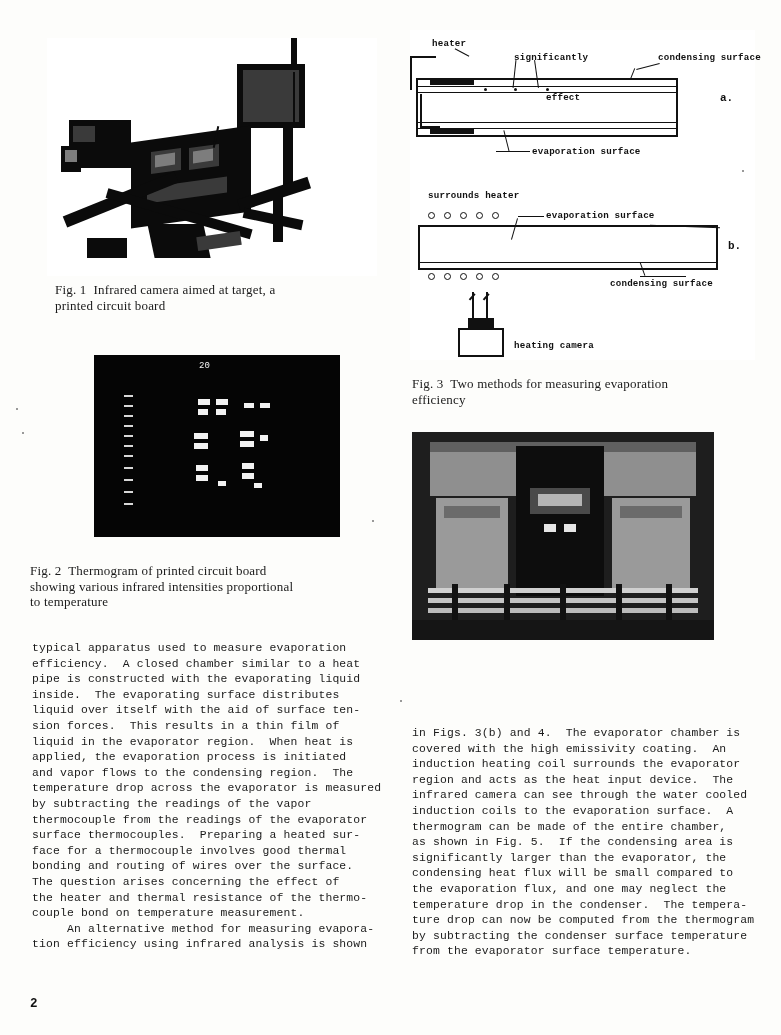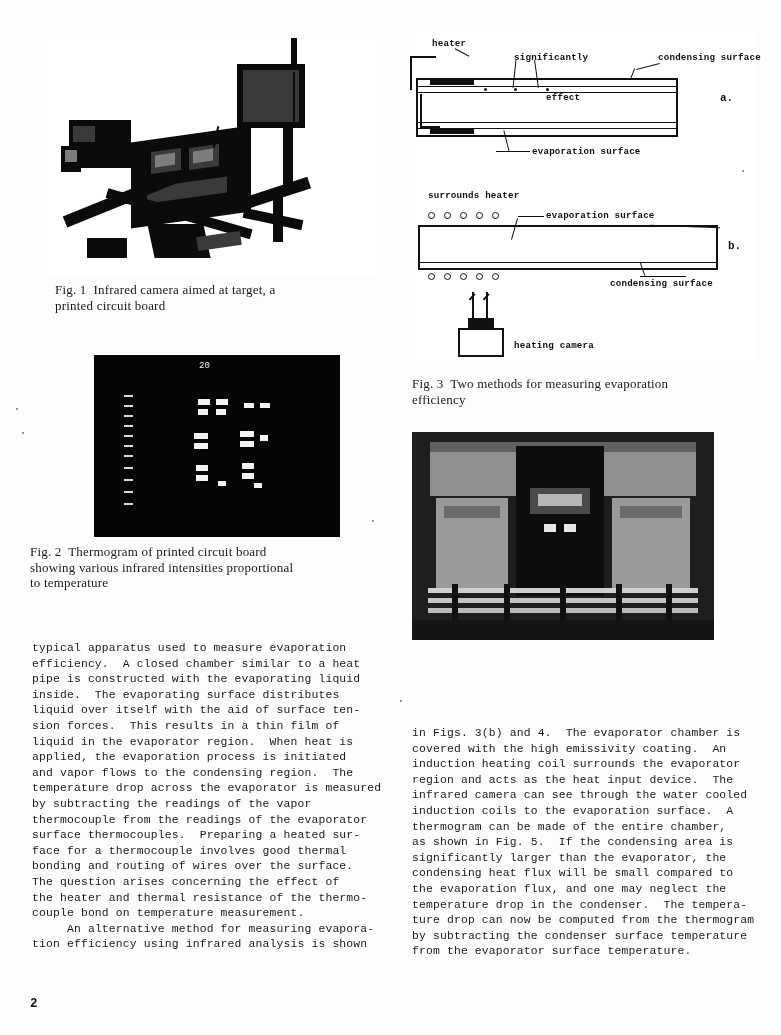--- a/index.html
+++ b/index.html
@@ -65,21 +65,21 @@
     height: 182px;
     background: #050505;
     overflow: hidden;
   }
   .tg-dot { position: absolute; background: #f2f2f2; }
   .tg-tick { position: absolute; background: #d8d8d8; width: 9px; height: 2px; }
   #tg-num {
     position: absolute; left: 105px; top: 6px;
     color: #f4f4f4; font-size: 9px; font-family: "Liberation Mono", monospace;
   }
-  #fig2-cap { position: absolute; left: 30px; top: 544px; width: 360px; }
+  #fig2-cap { position: absolute; left: 30px; top: 563px; width: 360px; }
 
   
   #fig3-diagram {
     position: absolute;
     left: 410px;
     top: 30px;
     width: 345px;
     height: 330px;
     background: #ffffff;
   }

